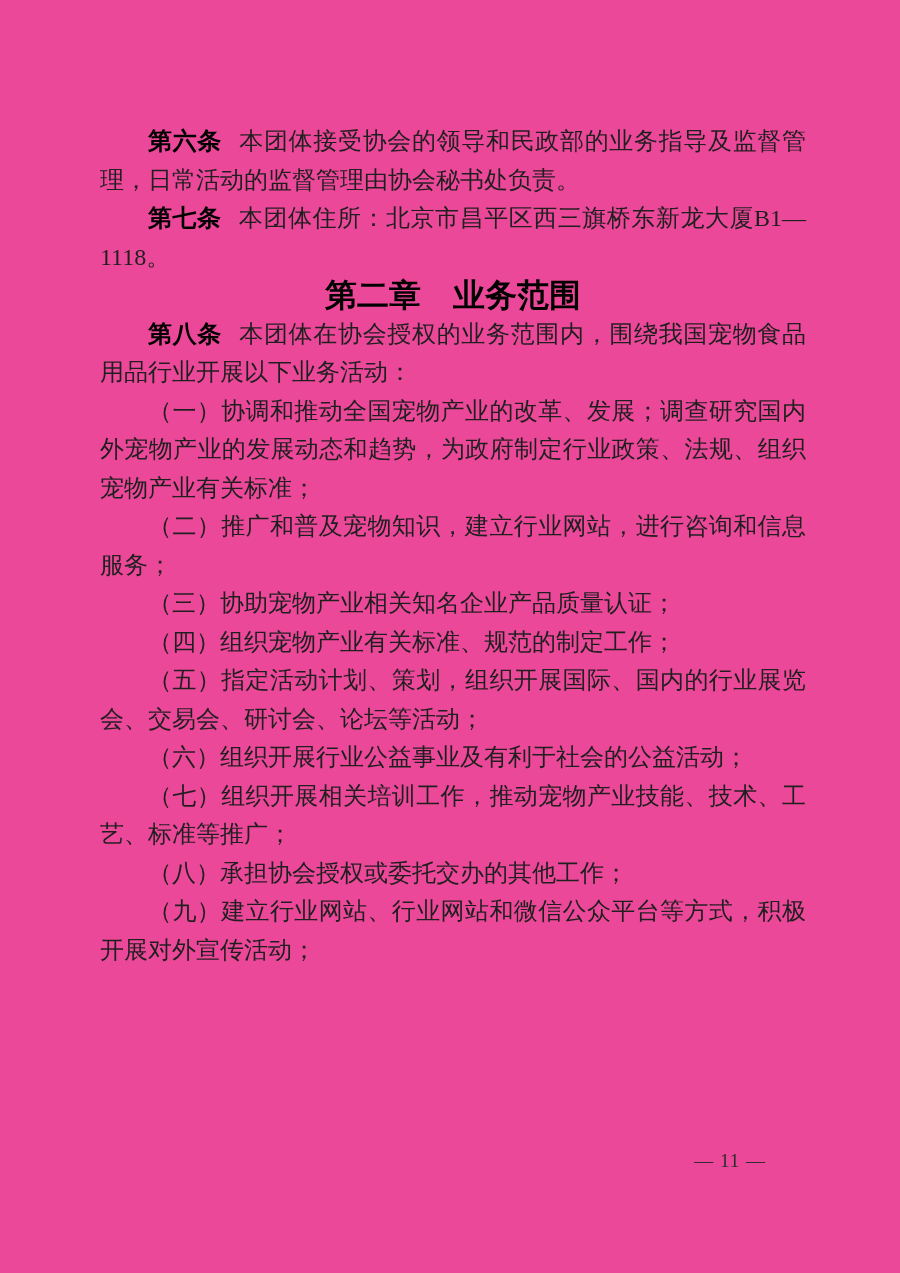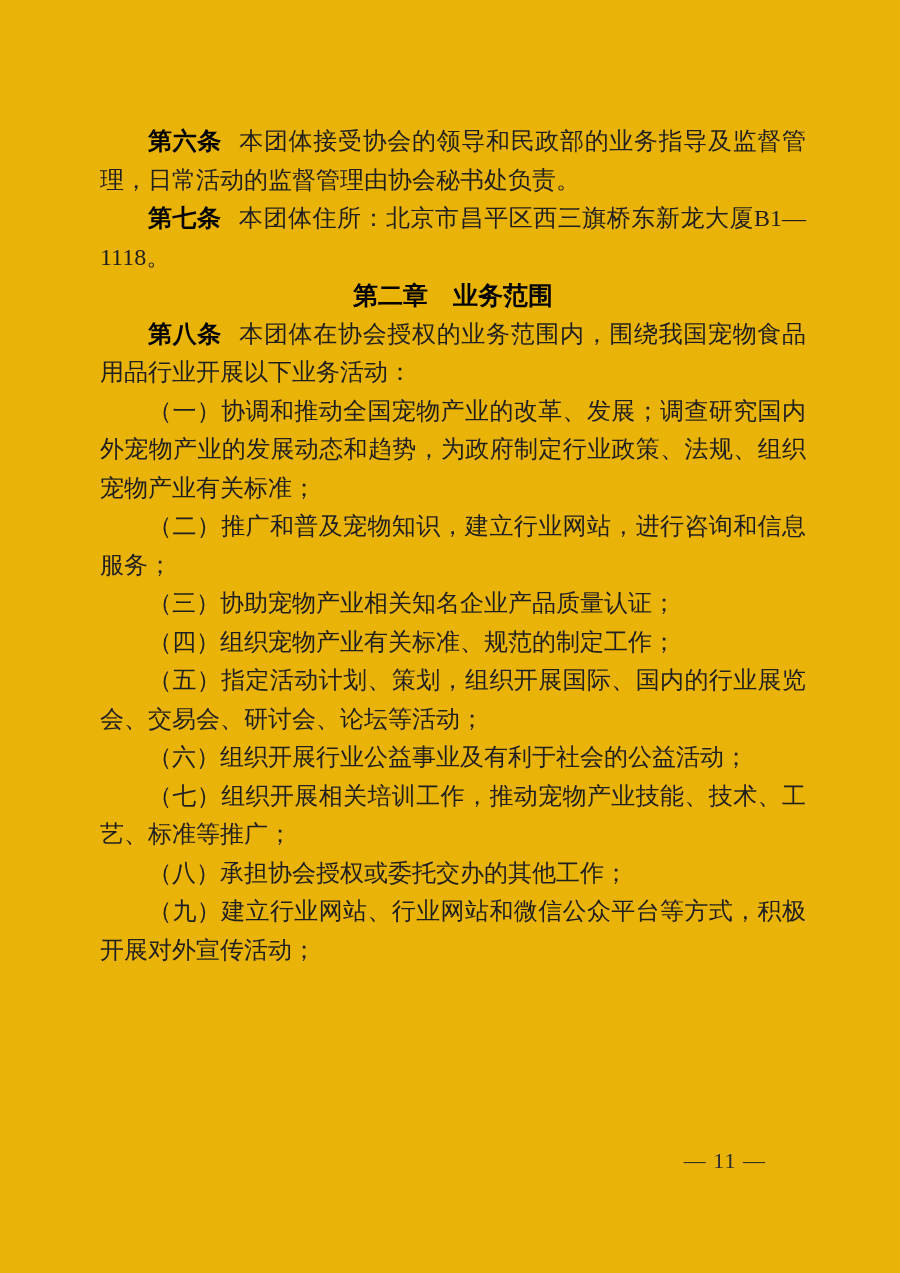--- a/index.html
+++ b/index.html
@@ -4,21 +4,21 @@
 <style>
   html, body {
     margin: 0;
     padding: 0;
     background: #ffffff;
   }
   .page {
     position: relative;
     width: 900px;
     height: 1273px;
-    background: #eab308;
+    background: #ec4899;
     overflow: hidden;
     font-family: "Liberation Serif", "DejaVu Serif", serif;
     color: #1f1f1f;
   }
   .body-text {
     position: absolute;
     left: 100px;
     top: 122px;
     width: 706px;
     font-size: 24px;
@@ -34,31 +34,31 @@
   .term {
     font-weight: bold;
     color: #000000;
     margin-right: 0.72em;
   }
   .chapter {
     margin: 0;
     padding: 0;
     text-indent: 0;
     text-align: center;
-    font-size: 25px;
+    font-size: 32px;
     line-height: 38.5px;
     font-weight: bold;
     color: #000000;
     font-family: "Liberation Sans", "DejaVu Sans", sans-serif;
   }
   .page-number {
     position: absolute;
     top: 1146px;
     right: 134px;
-    font-size: 22px;
+    font-size: 19px;
     line-height: 30px;
     color: #2b2b2b;
     letter-spacing: 1px;
     font-family: "Liberation Serif", "DejaVu Serif", serif;
   }
 </style>
 </head>
 <body>
 
 <div class="page">

